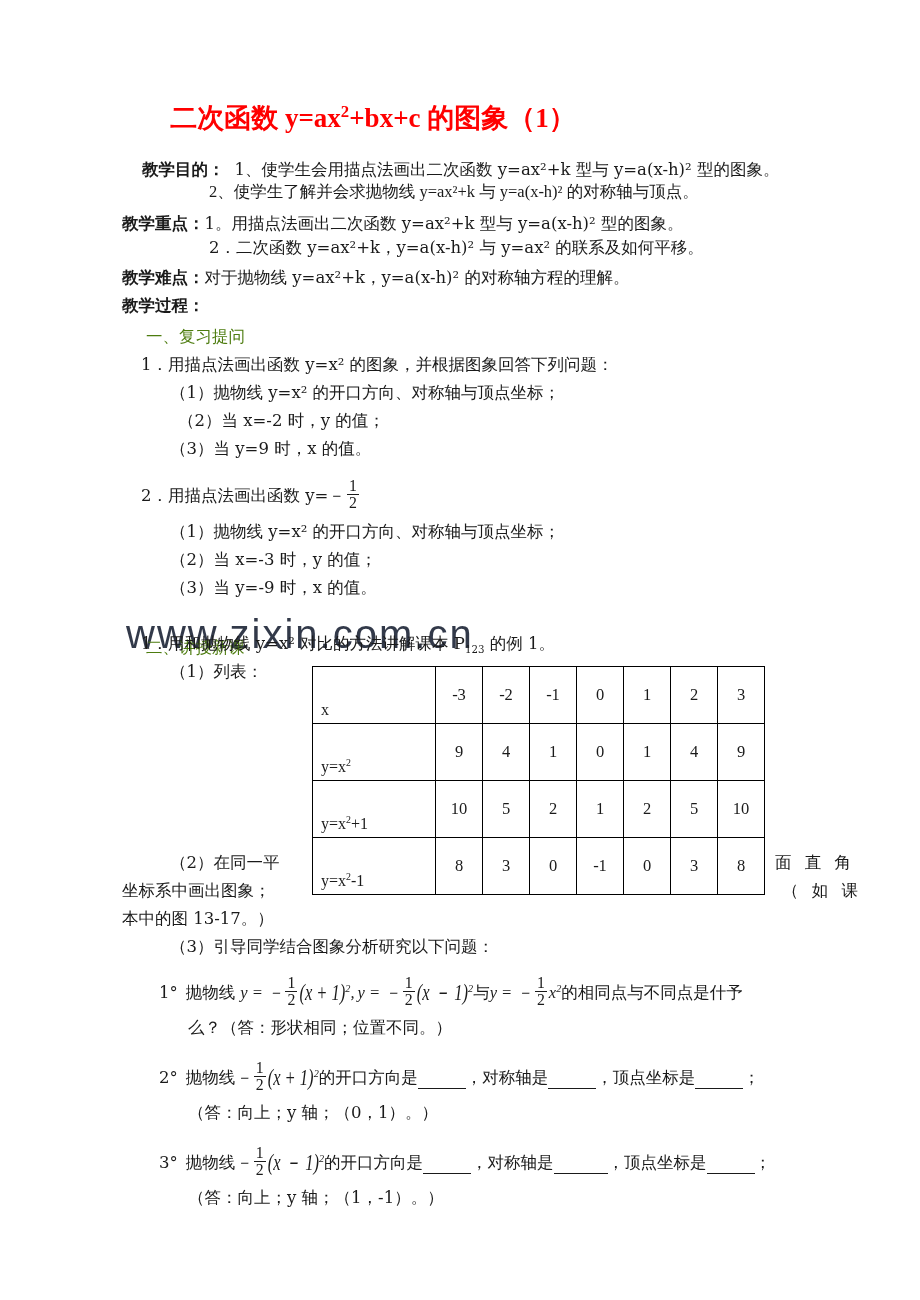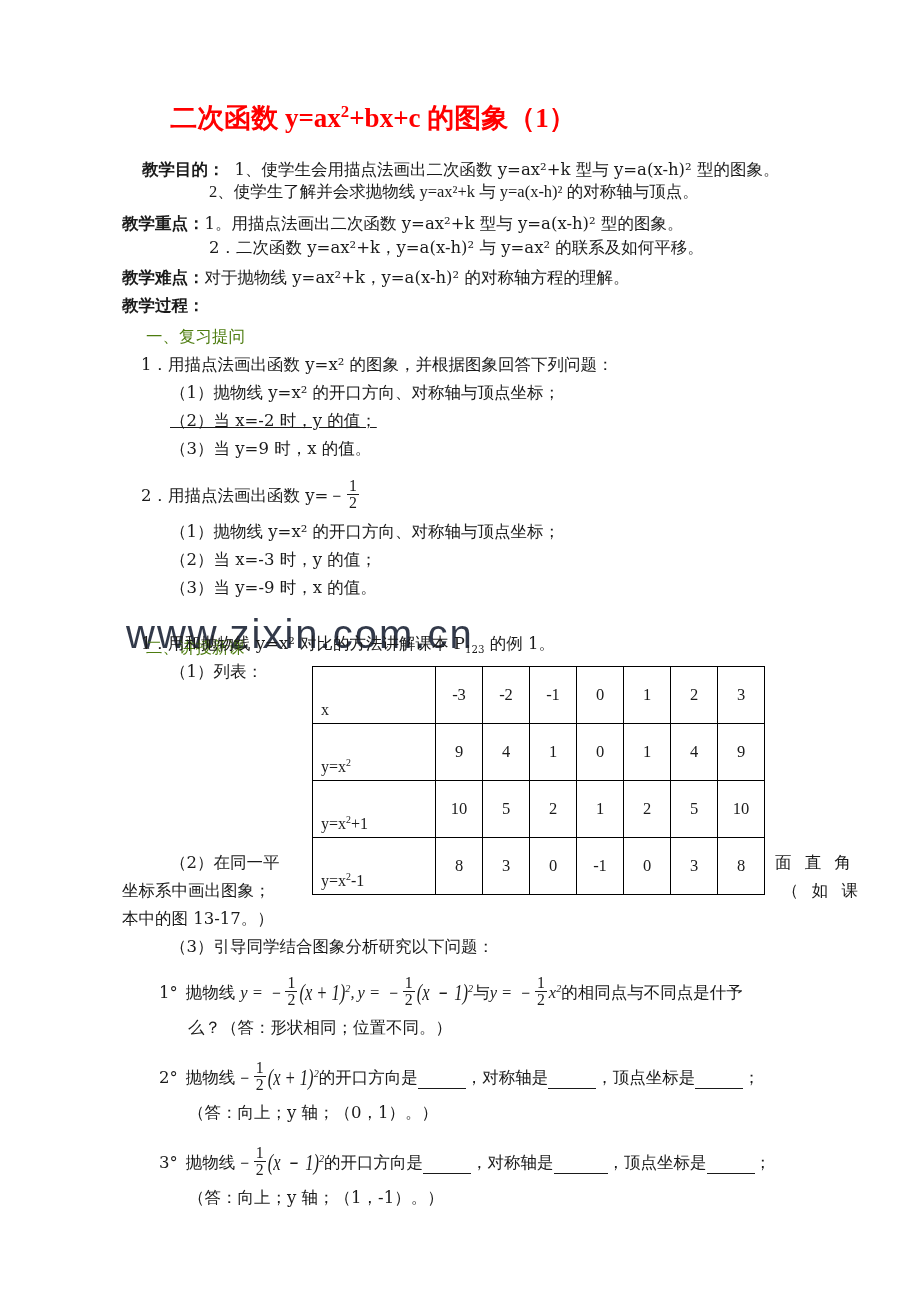--- a/index.html
+++ b/index.html
@@ -149,21 +149,21 @@
   </div>
 
   <div class="tline lbl" style="left:122px; top:296px;">教学过程：</div>
 
   <div class="tline blue" style="left:146px; top:327px;">一、复习提问</div>
 
   <div class="tline" style="left:141px; top:355px;">
     <span>1．</span><span>用描点法画出函数 y=x² 的图象，并根据图象回答下列问题：</span>
   </div>
   <div class="tline" style="left:170px; top:383px;">（1）抛物线 y=x² 的开口方向、对称轴与顶点坐标；</div>
-  <div class="tline" style="left:170px; top:411px;text-decoration:underline;">（2）当 x=-2 时，y 的值；</div>
+  <div class="tline" style="left:178px; top:411px;">（2）当 x=-2 时，y 的值；</div>
   <div class="tline" style="left:170px; top:439px;">（3）当 y=9 时，x 的值。</div>
 
   <div class="tline" style="left:141px; top:478px;">
     <span>2．</span><span>用描点法画出函数 y=－</span><span class="frac"><span class="num">1</span><span class="den">2</span></span>
   </div>
   <div class="tline" style="left:170px; top:522px;">（1）抛物线 y=x² 的开口方向、对称轴与顶点坐标；</div>
   <div class="tline" style="left:170px; top:550px;">（2）当 x=-3 时，y 的值；</div>
   <div class="tline" style="left:170px; top:578px;">（3）当 y=-9 时，x 的值。</div>
 
   <div class="tline blue" style="left:146px; top:638px;">二、讲授新课</div>

